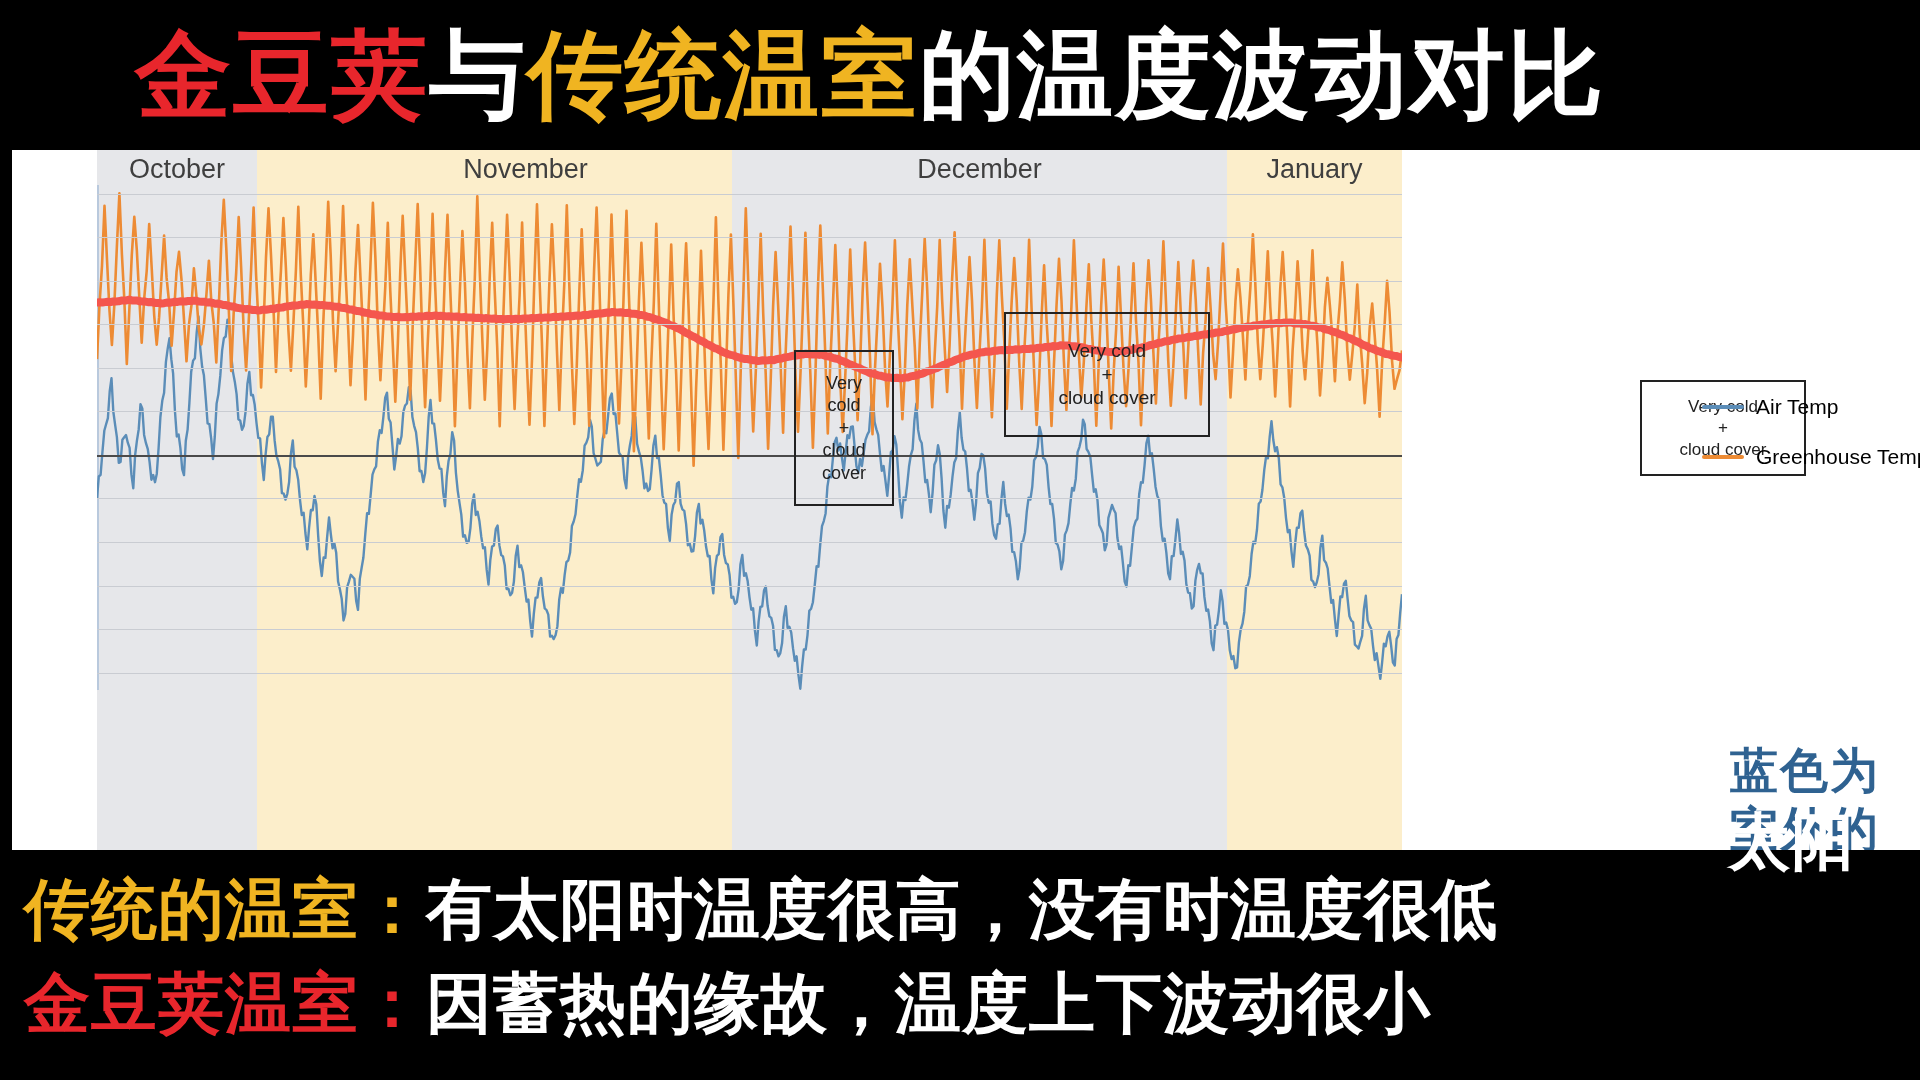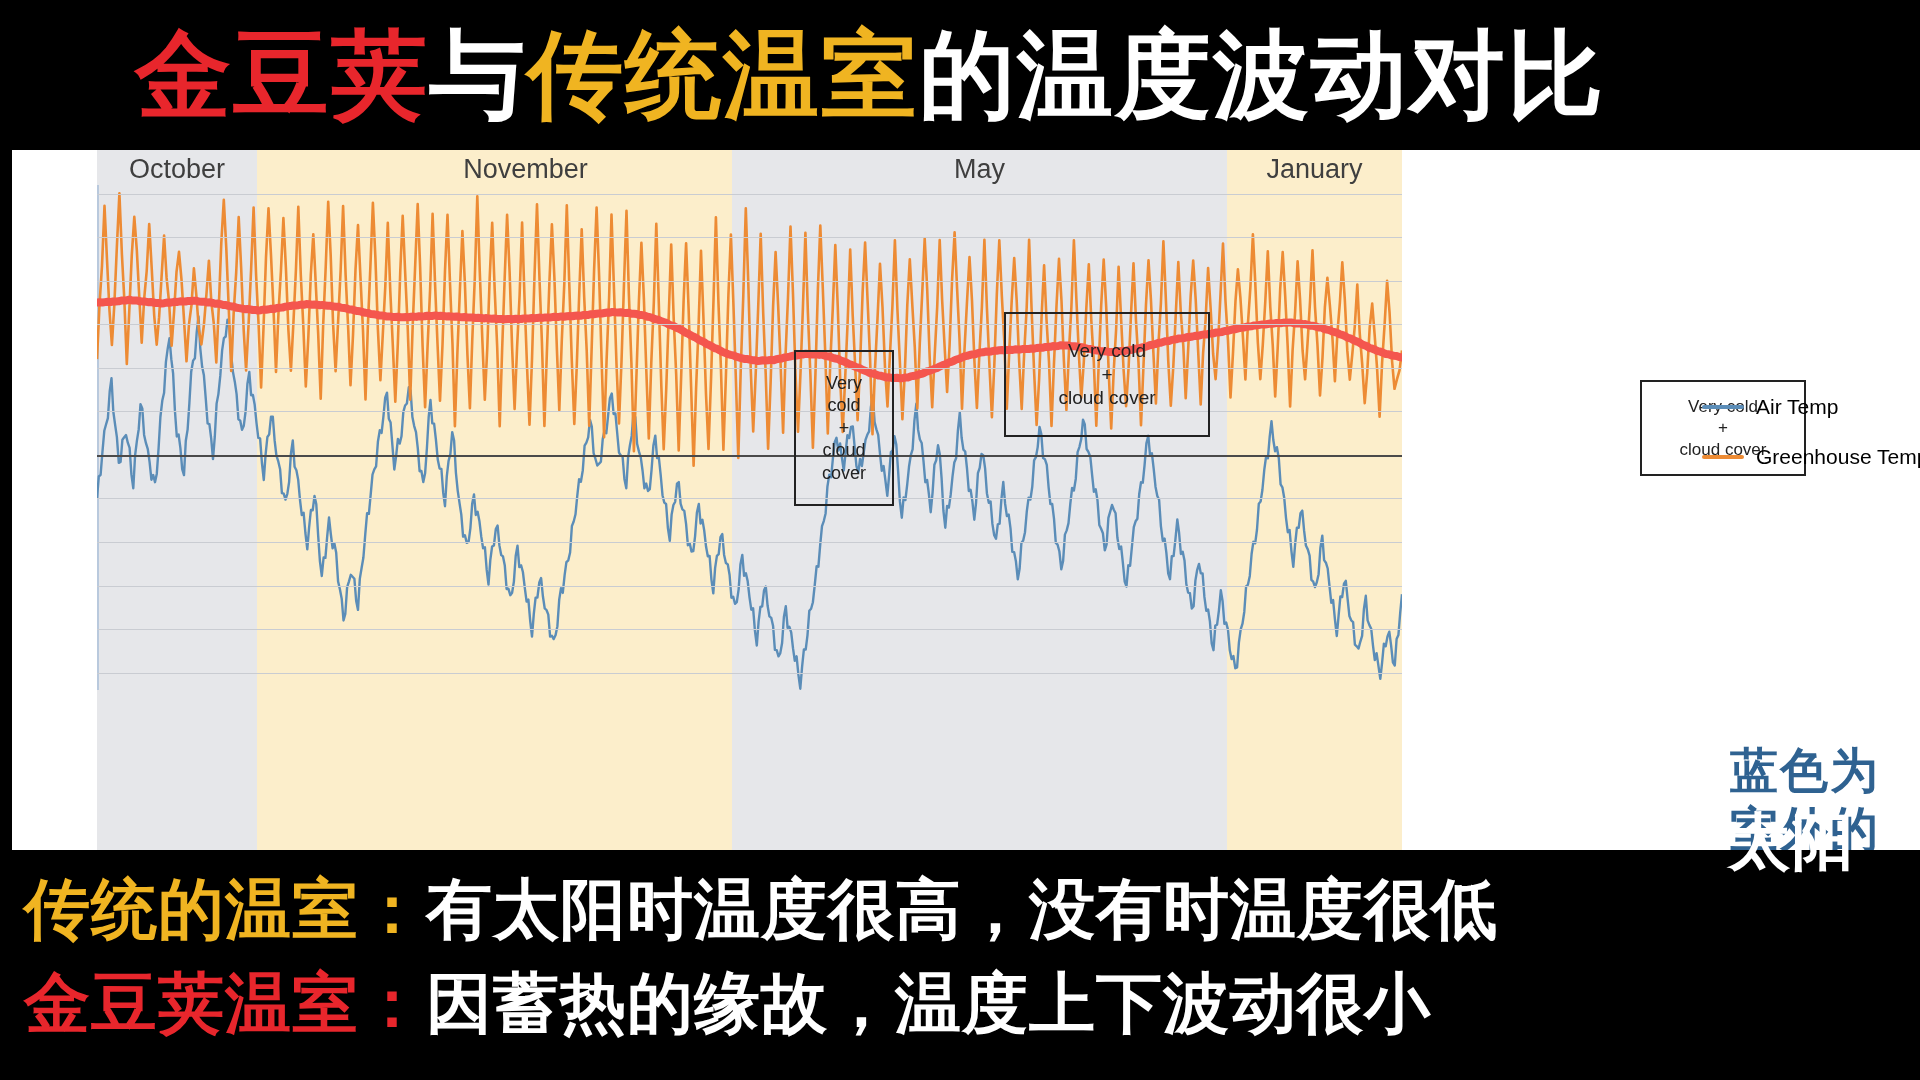--- a/index.html
+++ b/index.html
@@ -105,21 +105,21 @@
   <div class="chart-area">
     <div class="chart-inner">
 
       <div class="band band-grey" style="left:85px;width:160px;"></div>
       <div class="band band-cream" style="left:245px;width:475px;"></div>
       <div class="band band-grey" style="left:720px;width:495px;"></div>
       <div class="band band-cream" style="left:1215px;width:175px;"></div>
 
       <div class="month-label" style="left:85px;width:160px;">October</div>
       <div class="month-label" style="left:245px;width:475px;padding-left:31px;">November</div>
-      <div class="month-label" style="left:720px;width:495px;">May</div>
+      <div class="month-label" style="left:720px;width:495px;">December</div>
       <div class="month-label" style="left:1215px;width:175px;">January</div>
 
       <div class="ytick-wrap" id="yticks"></div>
 
       <div class="plot" id="plot">
         <div class="axis-y"></div>
         <svg id="series-svg" width="1305" height="505" viewBox="0 0 1305 505" preserveAspectRatio="none" style="position:absolute;left:0;top:0;">
             <path d="M0.0 313.4L1.8 291.5L3.6 289.9L5.4 267.4L7.3 245.8L9.1 239.3L10.9 233.2L12.7 206.5L14.5 193.2L16.3 226.5L18.1 239.7L19.9 252.2L21.8 277.9L23.6 277.0L25.4 254.7L27.2 252.2L29.0 250.1L30.8 257.7L32.6 262.8L34.4 289.4L36.3 303.3L38.1 270.3L39.9 255.9L41.7 244.4L43.5 219.1L45.3 223.4L47.1 249.9L48.9 257.9L50.8 264.1L52.6 277.1L54.4 294.7L56.2 290.0L58.0 297.2L59.8 288.7L61.6 262.9L63.4 232.0L65.3 215.6L67.1 207.8L68.9 177.2L70.7 163.7L72.5 153.3L74.3 174.2L76.1 188.3L77.9 225.4L79.8 251.5L81.6 249.5L83.4 263.2L85.2 284.1L87.0 290.1L88.8 255.7L90.6 244.6L92.4 217.9L94.2 186.8L96.1 175.6L97.9 173.2L99.7 147.3L101.5 131.5L103.3 163.6L105.1 181.5L106.9 190.3L108.8 214.2L110.6 238.5L112.4 239.2L114.2 253.7L116.0 274.1L117.8 251.7L119.6 218.6L121.4 209.1L123.3 190.7L125.1 165.7L126.9 153.1L128.7 151.5L130.5 134.7L132.3 140.2L134.1 169.4L135.9 186.6L137.8 196.7L139.6 209.1L141.4 234.2L143.2 235.6L145.0 244.7L146.8 240.7L148.6 226.3L150.4 199.0L152.3 186.9L154.1 210.2L155.9 210.0L157.7 219.8L159.5 238.0L161.3 252.9L163.1 253.4L164.9 277.5L166.8 295.0L168.6 269.3L170.4 252.0L172.2 249.4L174.0 231.6L175.8 231.7L177.6 255.2L179.4 270.5L181.3 276.4L183.1 284.2L184.9 308.1L186.7 308.7L188.5 314.6L190.3 309.0L192.1 297.1L193.9 268.8L195.8 255.5L197.6 281.8L199.4 285.3L201.2 294.9L203.0 315.0L204.8 330.1L206.6 327.7L208.4 348.0L210.3 364.3L212.1 342.5L213.9 325.0L215.7 325.3L217.5 310.9L219.3 319.2L221.1 349.6L222.9 376.0L224.8 391.0L226.6 372.5L228.4 372.9L230.2 351.4L232.0 332.5L233.8 349.0L235.6 363.3L237.4 358.5L239.2 367.8L241.1 396.6L242.9 404.3L244.7 413.7L246.5 435.5L248.3 429.0L250.1 402.3L251.9 396.6L253.8 389.8L255.6 391.8L257.4 393.8L259.2 416.1L261.0 424.9L262.8 393.9L264.6 383.0L266.4 372.5L268.3 348.9L270.1 328.2L271.9 328.8L273.7 309.3L275.5 289.7L277.3 284.4L279.1 281.3L280.9 256.8L282.8 245.2L284.6 247.9L286.4 231.6L288.2 212.7L290.0 207.7L291.8 233.7L293.6 237.6L295.4 260.3L297.3 284.5L299.1 271.3L300.9 253.9L302.7 258.6L304.5 251.3L306.3 227.1L308.1 220.5L309.9 218.5L311.8 202.3L313.6 205.8L315.4 232.1L317.2 241.1L319.0 247.1L320.8 263.4L322.6 286.2L324.4 286.0L326.3 297.1L328.1 288.3L329.9 263.4L331.7 231.8L333.5 215.0L335.3 238.4L337.1 238.6L338.9 254.5L340.8 274.8L342.6 283.6L344.4 284.0L346.2 307.7L348.0 321.2L349.8 291.3L351.6 275.7L353.4 268.9L355.2 247.1L357.1 255.6L358.9 287.6L360.7 305.6L362.5 317.9L364.3 329.6L366.1 351.7L367.9 350.2L369.8 357.9L371.6 356.8L373.4 343.1L375.2 318.7L377.0 309.5L378.8 330.0L380.6 326.8L382.4 335.9L384.3 351.9L386.1 363.2L387.9 362.2L389.7 384.9L391.5 399.6L393.3 375.2L395.1 361.5L396.9 360.5L398.8 344.1L400.6 340.5L402.4 360.4L404.2 370.0L406.0 371.4L407.8 380.6L409.6 404.0L411.4 403.7L413.3 410.2L415.1 407.8L416.9 396.6L418.7 371.0L420.5 360.6L422.3 382.1L424.1 380.3L425.9 387.0L427.8 402.8L429.6 416.6L431.4 414.6L433.2 435.8L435.0 451.6L436.8 428.8L438.6 412.6L440.4 412.5L442.3 397.5L444.1 393.0L445.9 411.3L447.7 423.3L449.5 425.0L451.3 429.6L453.1 451.6L454.9 450.8L456.7 454.1L458.6 449.9L460.4 441.2L462.2 414.8L464.0 403.1L465.8 407.9L467.6 390.4L469.4 377.2L471.3 375.3L473.1 367.5L474.9 341.0L476.7 336.5L478.5 329.3L480.3 310.5L482.1 294.1L483.9 296.8L485.8 285.2L487.6 260.7L489.4 257.6L491.2 252.3L493.0 234.9L494.8 241.5L496.6 268.2L498.4 273.7L500.3 280.5L502.1 278.7L503.9 276.6L505.7 254.3L507.5 245.6L509.3 248.3L511.1 230.7L512.9 213.1L514.8 208.5L516.6 229.0L518.4 228.4L520.2 248.0L522.0 267.6L523.8 270.5L525.6 271.6L527.4 293.9L529.3 303.3L531.1 272.3L532.9 260.5L534.7 250.9L536.5 227.6L538.3 232.2L540.1 258.8L541.9 266.4L543.8 272.7L545.6 286.0L547.4 303.3L549.2 298.6L551.0 306.0L552.8 304.1L554.6 284.4L556.4 260.4L558.3 250.6L560.1 273.1L561.9 272.8L563.7 290.1L565.5 310.2L567.3 317.6L569.1 319.0L570.9 343.1L572.8 355.9L574.6 329.8L576.4 320.0L578.2 316.7L580.0 298.6L581.8 297.1L583.6 318.7L585.4 324.4L587.3 325.9L589.1 339.1L590.9 360.3L592.7 358.3L594.5 366.6L596.3 366.2L598.1 351.1L599.9 327.5L601.8 318.9L603.6 338.6L605.4 334.8L607.2 345.4L609.0 361.3L610.8 371.2L612.6 371.0L614.4 394.3L616.3 408.3L618.1 383.2L619.9 370.9L621.7 369.1L623.5 352.2L625.3 349.1L627.1 369.9L628.9 378.0L630.8 379.4L632.6 390.0L634.4 412.7L636.2 411.7L638.0 418.8L639.8 417.2L641.6 404.6L643.4 379.6L645.3 369.9L647.1 390.9L648.9 388.3L650.7 396.3L652.5 412.3L654.3 424.7L656.1 423.2L657.9 445.3L659.8 460.5L661.6 436.7L663.4 422.0L665.2 421.4L667.0 405.6L668.8 401.5L670.6 420.8L672.4 431.4L674.3 432.9L676.1 441.1L677.9 464.8L679.7 465.2L681.5 471.3L683.3 468.1L685.1 458.0L686.9 432.0L688.8 421.1L690.6 442.9L692.4 441.8L694.2 447.4L696.0 463.2L697.8 475.8L699.6 471.3L701.4 489.7L703.3 503.7L705.1 481.6L706.9 464.4L708.7 464.6L710.5 450.1L712.3 425.8L714.1 423.8L715.9 417.2L717.8 399.5L719.6 381.3L721.4 381.7L723.2 359.9L725.0 341.1L726.8 336.1L728.6 328.4L730.4 301.8L732.3 289.6L734.1 292.3L735.9 273.5L737.7 257.1L739.5 252.8L741.3 265.6L743.1 258.5L744.9 272.8L746.8 285.5L748.6 267.5L750.4 250.2L752.2 253.0L754.0 241.9L755.8 241.4L757.6 261.3L759.4 280.9L761.3 287.7L763.1 273.9L764.9 281.0L766.7 267.8L768.5 254.8L770.3 249.8L772.1 246.4L773.9 221.9L775.8 210.5L777.6 237.1L779.4 244.4L781.2 249.8L783.0 268.8L784.8 285.8L786.6 281.0L788.4 295.3L790.3 310.8L792.1 290.7L793.9 267.0L795.7 265.3L797.5 251.2L799.3 259.6L801.1 286.0L802.9 316.4L804.8 332.7L806.6 312.5L808.4 315.0L810.2 299.6L812.0 281.8L813.8 270.2L815.6 264.4L817.4 235.8L819.3 218.8L821.1 244.9L822.9 254.5L824.7 258.0L826.5 276.1L828.3 297.2L830.1 295.0L831.9 309.1L833.7 327.2L835.6 307.3L837.4 279.7L839.2 275.2L841.0 260.3L842.8 269.3L844.6 293.3L846.4 325.5L848.3 342.7L850.1 320.9L851.9 322.6L853.7 309.7L855.5 291.6L857.3 277.5L859.1 273.3L860.9 245.6L862.8 227.3L864.6 252.5L866.4 264.6L868.2 266.5L870.0 283.5L871.8 306.0L873.6 304.8L875.4 316.5L877.3 334.7L879.1 317.3L880.9 288.2L882.7 282.8L884.5 269.0L886.3 270.5L888.1 283.3L889.9 308.2L891.8 317.8L893.6 316.5L895.4 338.9L897.2 350.2L899.0 353.8L900.8 339.4L902.6 338.7L904.4 314.3L906.3 297.0L908.1 318.7L909.9 331.1L911.7 329.6L913.5 343.3L915.3 366.9L917.1 367.1L918.9 376.2L920.8 394.4L922.6 383.8L924.4 358.0L926.2 355.5L928.0 347.2L929.8 326.3L931.6 312.7L933.4 314.6L935.3 301.5L937.1 275.4L938.9 272.2L940.7 262.1L942.5 241.9L944.3 249.1L946.1 273.1L947.9 274.2L949.8 279.9L951.6 302.1L953.4 319.1L955.2 319.0L957.0 333.6L958.8 357.9L960.6 359.7L962.4 366.5L964.3 384.3L966.1 376.1L967.9 349.6L969.7 345.4L971.5 338.1L973.3 318.9L975.1 303.0L976.9 305.5L978.8 293.7L980.6 267.1L982.4 262.1L984.2 254.3L986.0 234.6L987.8 239.5L989.6 264.0L991.4 266.9L993.3 271.7L995.1 289.8L996.9 306.9L998.7 304.2L1000.5 315.4L1002.3 339.9L1004.1 343.7L1005.9 348.2L1007.8 365.4L1009.6 359.5L1011.4 332.8L1013.2 326.6L1015.0 320.0L1016.8 324.7L1018.6 328.3L1020.4 352.8L1022.3 364.1L1024.1 361.4L1025.9 378.2L1027.7 396.6L1029.5 401.5L1031.3 380.3L1033.1 380.8L1034.9 362.0L1036.8 342.2L1038.6 336.3L1040.4 333.7L1042.2 309.3L1044.0 297.3L1045.8 297.7L1047.6 279.8L1049.4 258.3L1051.3 250.8L1053.1 270.8L1054.9 268.3L1056.7 283.8L1058.5 301.7L1060.3 310.9L1062.1 314.7L1063.9 341.1L1065.8 355.9L1067.6 353.6L1069.4 368.1L1071.2 388.4L1073.0 394.2L1074.8 371.1L1076.6 371.1L1078.4 354.7L1080.3 334.5L1082.1 348.0L1083.9 369.0L1085.7 366.8L1087.5 375.4L1089.3 399.0L1091.1 407.5L1092.9 408.1L1094.8 423.6L1096.6 421.3L1098.4 395.6L1100.2 384.8L1102.0 378.9L1103.8 388.4L1105.6 388.4L1107.4 411.9L1109.3 425.8L1111.1 424.4L1112.9 436.4L1114.7 458.4L1116.5 465.2L1118.3 440.6L1120.1 439.7L1121.9 425.6L1123.8 405.3L1125.6 416.3L1127.4 438.8L1129.2 437.6L1131.0 444.9L1132.8 465.3L1134.6 474.1L1136.4 471.0L1138.3 483.3L1140.1 482.4L1141.9 457.7L1143.7 444.4L1145.5 438.7L1147.3 426.7L1149.1 401.4L1150.9 399.8L1152.8 390.9L1154.6 369.0L1156.4 356.8L1158.2 358.3L1160.0 344.5L1161.8 318.7L1163.6 316.5L1165.4 305.0L1167.3 284.7L1169.1 271.5L1170.9 273.3L1172.7 251.7L1174.5 236.1L1176.3 255.0L1178.1 266.3L1179.9 262.2L1181.8 273.2L1183.6 299.3L1185.4 302.3L1187.2 312.7L1189.0 332.8L1190.8 347.2L1192.6 345.0L1194.4 365.8L1196.3 381.9L1198.1 359.5L1199.9 342.7L1201.7 342.8L1203.5 328.1L1205.3 325.6L1207.1 345.7L1208.9 360.5L1210.8 364.4L1212.6 370.6L1214.4 394.9L1216.2 396.7L1218.0 402.0L1219.8 397.3L1221.6 389.2L1223.4 362.7L1225.3 350.6L1227.1 375.1L1228.9 377.7L1230.7 383.5L1232.5 401.1L1234.3 417.8L1236.1 415.1L1237.9 434.1L1239.8 451.0L1241.6 430.6L1243.4 411.4L1245.2 412.0L1247.0 398.6L1248.8 395.8L1250.6 413.9L1252.4 431.0L1254.3 435.5L1256.1 437.2L1257.9 459.6L1259.7 461.3L1261.5 463.6L1263.3 456.8L1265.1 450.9L1266.9 424.2L1268.8 410.8L1270.6 435.3L1272.4 440.1L1274.2 443.7L1276.0 460.6L1277.8 475.1L1279.6 468.1L1281.4 480.6L1283.3 493.8L1285.1 477.7L1286.9 458.6L1288.7 461.3L1290.5 451.4L1292.3 446.7L1294.1 460.4L1295.9 477.4L1297.8 480.5L1299.6 454.1L1301.4 450.1L1303.2 427.9L1305.0 409.2" fill="none" stroke="#5b8db8" stroke-width="2.4" stroke-linejoin="round"></path>
             <path d="M0.0 174.1L2.5 119.6L5.0 80.8L7.5 20.9L9.9 72.5L12.4 124.3L14.9 160.0L17.4 118.3L19.9 61.1L22.4 8.2L24.9 69.3L27.3 113.9L29.8 179.0L32.3 125.4L34.8 69.9L37.3 31.8L39.8 64.8L42.3 112.5L44.7 157.8L47.2 113.3L49.7 86.0L52.2 39.0L54.7 83.0L57.2 130.5L59.7 159.6L62.1 132.2L64.6 91.3L67.1 50.6L69.6 92.9L72.1 117.5L74.6 160.8L77.1 126.5L79.5 87.0L82.0 66.9L84.5 94.6L87.0 134.6L89.5 176.3L92.0 139.1L94.5 120.1L96.9 83.4L99.4 110.9L101.9 145.3L104.4 159.4L106.9 140.0L109.4 109.7L111.9 75.7L114.3 116.4L116.8 138.7L119.3 177.4L121.8 121.8L124.3 57.8L126.8 14.8L129.3 63.6L131.7 122.0L134.2 186.0L136.7 127.4L139.2 87.3L141.7 32.1L144.2 83.8L146.7 145.4L149.1 185.5L151.6 139.1L154.1 84.6L156.6 22.5L159.1 90.2L161.6 139.6L164.1 202.5L166.5 143.0L169.0 72.3L171.5 23.4L174.0 70.4L176.5 123.9L179.0 186.9L181.5 127.5L183.9 86.3L186.4 33.1L188.9 82.9L191.4 145.3L193.9 185.7L196.4 138.1L198.9 85.5L201.3 21.7L203.8 90.0L206.3 140.7L208.8 201.4L211.3 152.5L213.8 89.9L216.3 49.2L218.7 97.6L221.2 149.2L223.7 213.8L226.2 139.4L228.7 82.3L231.2 16.8L233.7 70.6L236.1 139.1L238.6 186.1L241.1 137.0L243.6 86.2L246.1 21.0L248.6 89.6L251.1 141.8L253.5 200.3L256.0 150.3L258.5 84.6L261.0 40.1L263.5 92.9L266.0 145.7L268.5 214.4L270.9 139.9L273.4 81.2L275.9 17.9L278.4 72.9L280.9 144.4L283.4 195.3L285.9 147.5L288.3 101.3L290.8 37.9L293.3 106.4L295.8 160.3L298.3 216.7L300.8 159.5L303.3 85.2L305.7 30.7L308.2 88.2L310.7 142.3L313.2 214.8L315.7 140.6L318.2 80.1L320.7 19.0L323.1 81.2L325.6 161.2L328.1 222.2L330.6 160.9L333.1 104.6L335.6 28.9L338.1 99.9L340.5 158.5L343.0 215.6L345.5 159.8L348.0 85.9L350.5 29.9L353.0 98.0L355.5 159.4L357.9 241.1L360.4 167.5L362.9 105.1L365.4 46.1L367.9 98.4L370.4 169.1L372.9 223.1L375.3 154.0L377.8 93.1L380.3 11.3L382.8 87.4L385.3 153.7L387.8 214.6L390.3 162.8L392.7 92.6L395.2 37.7L397.7 104.8L400.2 162.2L402.7 241.2L405.2 162.7L407.7 92.5L410.1 29.7L412.6 86.8L415.1 162.3L417.6 224.0L420.1 161.8L422.6 110.5L425.1 37.5L427.5 112.5L430.0 180.7L432.5 239.8L435.0 174.3L437.5 90.7L440.0 19.2L442.5 94.0L444.9 156.5L447.4 241.0L449.9 166.6L452.4 97.5L454.9 39.2L457.4 92.8L459.9 164.2L462.3 225.1L464.8 155.2L467.3 98.7L469.8 20.4L472.3 99.9L474.8 175.8L477.3 239.0L479.7 182.7L482.2 109.2L484.7 44.3L487.2 112.2L489.7 165.6L492.2 240.6L494.7 161.9L497.1 85.1L499.6 22.5L502.1 90.3L504.6 174.7L507.1 252.3L509.6 174.8L512.1 112.8L514.5 29.6L517.0 104.6L519.5 179.3L522.0 238.4L524.5 176.5L527.0 98.7L529.5 25.7L531.9 109.9L534.4 177.7L536.9 266.2L539.4 192.0L541.9 116.4L544.4 57.9L546.9 114.1L549.3 185.2L551.8 253.4L554.3 177.2L556.8 118.1L559.3 38.9L561.8 118.0L564.3 200.1L566.7 264.1L569.2 204.8L571.7 131.7L574.2 59.5L576.7 133.5L579.2 189.9L581.7 265.5L584.1 193.1L586.6 116.0L589.1 58.2L591.6 123.5L594.1 201.5L596.6 280.6L599.1 203.0L601.5 143.4L604.0 65.8L606.5 134.3L609.0 209.1L611.5 263.9L614.0 195.3L616.5 115.4L618.9 32.3L621.4 116.3L623.9 182.1L626.4 264.6L628.9 191.3L631.4 110.0L633.9 49.6L636.3 115.7L638.8 191.8L641.3 272.9L643.8 182.6L646.3 110.6L648.8 23.2L651.3 98.5L653.7 183.1L656.2 246.4L658.7 188.6L661.2 122.2L663.7 48.8L666.2 128.0L668.7 188.8L671.1 263.6L673.6 198.0L676.1 121.6L678.6 67.0L681.1 119.6L683.6 179.2L686.1 247.7L688.5 171.0L691.0 112.5L693.5 41.6L696.0 109.2L698.5 188.8L701.0 246.6L703.5 187.6L705.9 123.1L708.4 47.9L710.9 127.8L713.4 189.8L715.9 262.6L718.4 190.1L720.9 104.4L723.3 40.6L725.8 103.2L728.3 169.7L730.8 248.5L733.3 177.1L735.8 123.1L738.3 60.1L740.7 120.0L743.2 194.4L745.7 246.9L748.2 192.3L750.7 135.4L753.2 64.6L755.7 130.3L758.1 179.3L760.6 235.3L763.1 179.2L765.6 107.7L768.1 57.6L770.6 115.9L773.1 174.8L775.5 249.1L778.0 183.4L780.5 133.6L783.0 78.7L785.5 122.3L788.0 182.3L790.5 221.4L792.9 170.8L795.4 121.5L797.9 55.4L800.4 124.0L802.9 177.5L805.4 234.2L807.9 185.6L810.3 119.9L812.8 74.3L815.3 119.9L817.8 162.7L820.3 223.5L822.8 157.9L825.3 106.4L827.7 53.6L830.2 104.5L832.7 172.9L835.2 222.1L837.7 169.8L840.2 121.9L842.7 55.0L845.1 114.5L847.6 161.2L850.1 207.0L852.6 159.8L855.1 94.5L857.6 47.4L860.1 103.6L862.5 153.7L865.0 223.7L867.5 164.5L870.0 116.9L872.5 72.1L875.0 115.9L877.5 177.9L879.9 222.9L882.4 168.7L884.9 122.1L887.4 54.9L889.9 122.4L892.4 179.7L894.9 232.1L897.3 180.2L899.8 109.9L902.3 55.2L904.8 110.4L907.3 156.4L909.8 223.8L912.3 165.4L914.7 115.9L917.2 73.1L919.7 115.8L922.2 177.0L924.7 223.9L927.2 167.7L929.7 122.2L932.1 54.9L934.6 124.3L937.1 186.4L939.6 239.9L942.1 194.7L944.6 131.2L947.1 80.3L949.5 134.5L952.0 176.8L954.5 241.0L957.0 178.1L959.5 120.8L962.0 73.9L964.5 116.0L966.9 175.9L969.4 224.9L971.9 166.9L974.4 122.0L976.9 55.2L979.4 114.5L981.9 169.8L984.3 213.0L986.8 177.0L989.3 123.5L991.8 79.3L994.3 135.3L996.8 177.1L999.3 240.7L1001.7 179.1L1004.2 120.0L1006.7 74.6L1009.2 122.1L1011.7 186.5L1014.2 243.4L1016.7 186.5L1019.1 144.8L1021.6 81.7L1024.1 133.8L1026.6 185.0L1029.1 221.1L1031.6 182.4L1034.1 127.5L1036.5 78.2L1039.0 135.9L1041.5 177.6L1044.0 240.2L1046.5 180.2L1049.0 119.4L1051.5 75.2L1053.9 114.0L1056.4 167.9L1058.9 218.4L1061.4 159.9L1063.9 118.2L1066.4 56.2L1068.9 115.2L1071.3 176.9L1073.8 220.6L1076.3 181.7L1078.8 128.6L1081.3 77.1L1083.8 127.7L1086.3 160.8L1088.7 213.3L1091.2 163.9L1093.7 110.3L1096.2 75.6L1098.7 114.7L1101.2 166.8L1103.7 219.5L1106.1 168.2L1108.6 134.8L1111.1 83.1L1113.6 122.9L1116.1 168.5L1118.6 194.2L1121.1 157.7L1123.5 109.4L1126.0 58.6L1128.5 116.3L1131.0 155.8L1133.5 212.5L1136.0 167.9L1138.5 115.8L1140.9 84.4L1143.4 112.6L1145.9 151.3L1148.4 194.4L1150.9 139.0L1153.4 102.1L1155.9 49.2L1158.3 98.6L1160.8 157.0L1163.3 194.2L1165.8 159.7L1168.3 116.2L1170.8 66.3L1173.3 122.2L1175.7 159.6L1178.2 211.5L1180.7 163.0L1183.2 104.2L1185.7 67.0L1188.2 110.7L1190.7 161.9L1193.1 221.5L1195.6 165.2L1198.1 127.2L1200.6 76.3L1203.1 115.1L1205.6 165.7L1208.1 194.3L1210.5 158.7L1213.0 117.1L1215.5 65.4L1218.0 122.0L1220.5 160.6L1223.0 210.5L1225.5 172.6L1227.9 121.8L1230.4 92.9L1232.9 120.5L1235.4 152.4L1237.9 196.1L1240.4 148.0L1242.9 117.4L1245.3 77.4L1247.8 114.3L1250.3 165.4L1252.8 194.6L1255.3 169.2L1257.8 141.1L1260.3 99.5L1262.7 147.8L1265.2 179.1L1267.7 218.1L1270.2 187.8L1272.7 142.5L1275.2 118.6L1277.7 150.6L1280.1 183.6L1282.6 231.6L1285.1 177.5L1287.6 139.6L1290.1 95.9L1292.6 128.2L1295.1 176.5L1297.5 203.8L1300.0 194.2L1302.5 185.3L1305.0 165.4" fill="none" stroke="#ed8b34" stroke-width="2.6" stroke-linejoin="round"></path>
             <path d="M0.0 117.5L2.7 117.2L5.4 117.5L8.1 117.1L10.7 116.7L13.4 117.1L16.1 116.5L18.8 116.4L21.5 116.3L24.2 115.6L26.9 115.5L29.5 115.4L32.2 114.7L34.9 115.4L37.6 115.5L40.3 115.6L43.0 116.3L45.6 116.4L48.3 116.6L51.0 117.2L53.7 117.0L56.4 117.5L59.1 118.1L61.8 117.9L64.4 118.6L67.1 118.2L69.8 117.6L72.5 117.8L75.2 117.3L77.9 116.7L80.6 116.9L83.2 116.3L85.9 116.4L88.6 116.5L91.3 115.9L94.0 115.9L96.7 115.8L99.4 115.8L102.0 116.6L104.7 116.7L107.4 116.7L110.1 117.5L112.8 117.3L115.5 117.9L118.1 118.7L120.8 118.6L123.5 119.2L126.2 120.0L128.9 119.9L131.6 120.9L134.3 121.4L136.9 121.6L139.6 122.7L142.3 123.1L145.0 123.6L147.7 124.2L150.4 124.0L153.1 124.4L155.7 125.0L158.4 124.9L161.1 125.6L163.8 125.2L166.5 124.5L169.2 124.7L171.9 124.3L174.5 123.7L177.2 123.9L179.9 123.0L182.6 122.7L185.3 122.6L188.0 121.7L190.6 121.4L193.3 121.1L196.0 120.5L198.7 120.6L201.4 120.2L204.1 119.6L206.8 119.8L209.4 119.1L212.1 119.3L214.8 119.8L217.5 119.6L220.2 119.8L222.9 120.3L225.6 119.9L228.2 120.6L230.9 120.8L233.6 120.8L236.3 121.5L239.0 121.7L241.7 121.8L244.4 122.7L247.0 122.9L249.7 123.5L252.4 124.5L255.1 124.6L257.8 125.5L260.5 126.1L263.1 126.3L265.8 127.3L268.5 127.8L271.2 128.0L273.9 129.1L276.6 129.2L279.3 129.6L281.9 130.4L284.6 130.5L287.3 130.9L290.0 131.6L292.7 131.4L295.4 131.9L298.1 132.0L300.7 131.8L303.4 132.3L306.1 132.2L308.8 132.1L311.5 132.3L314.2 131.8L316.9 131.6L319.5 131.9L322.2 131.2L324.9 131.4L327.6 131.3L330.3 130.8L333.0 131.0L335.6 130.9L338.3 130.4L341.0 131.0L343.7 130.8L346.4 130.9L349.1 131.4L351.8 131.2L354.4 131.6L357.1 131.8L359.8 131.5L362.5 132.0L365.2 132.2L367.9 131.9L370.6 132.6L373.2 132.4L375.9 132.5L378.6 133.0L381.3 132.8L384.0 132.9L386.7 133.4L389.4 133.1L392.0 133.6L394.7 133.8L397.4 133.5L400.1 134.0L402.8 134.0L405.5 133.9L408.1 134.3L410.8 134.0L413.5 133.9L416.2 134.3L418.9 133.8L421.6 134.0L424.3 134.0L426.9 133.4L429.6 133.6L432.3 133.5L435.0 133.0L437.7 133.3L440.4 132.9L443.1 132.6L445.7 132.9L448.4 132.4L451.1 132.4L453.8 132.4L456.5 131.8L459.2 132.0L461.9 131.9L464.5 131.4L467.2 131.7L469.9 131.3L472.6 131.0L475.3 131.3L478.0 130.8L480.6 130.6L483.3 130.8L486.0 130.1L488.7 130.1L491.4 129.9L494.1 129.2L496.8 129.2L499.4 128.8L502.1 128.4L504.8 128.5L507.5 128.0L510.2 127.5L512.9 127.7L515.6 126.9L518.2 127.3L520.9 127.6L523.6 127.3L526.3 127.7L529.0 128.0L531.7 127.8L534.4 128.7L537.0 128.8L539.7 129.1L542.4 130.0L545.1 130.1L547.8 130.6L550.5 131.7L553.1 132.1L555.8 133.2L558.5 134.3L561.2 134.7L563.9 136.1L566.6 137.0L569.3 137.9L571.9 139.5L574.6 140.5L577.3 141.4L580.0 143.0L582.7 144.0L585.4 145.7L588.1 147.4L590.7 148.4L593.4 150.1L596.1 151.5L598.8 152.7L601.5 154.6L604.2 155.9L606.9 157.1L609.5 159.0L612.2 160.0L614.9 161.5L617.6 163.1L620.3 163.9L623.0 165.4L625.6 167.0L628.3 167.8L631.0 169.1L633.7 169.8L636.4 170.4L639.1 171.7L641.8 172.4L644.4 173.2L647.1 173.9L649.8 173.9L652.5 174.5L655.2 175.2L657.9 175.2L660.6 176.1L663.2 175.8L665.9 175.3L668.6 175.6L671.3 175.3L674.0 174.9L676.7 175.3L679.4 174.2L682.0 173.8L684.7 173.5L687.4 172.5L690.1 172.1L692.8 171.6L695.5 170.8L698.1 170.8L700.8 170.3L703.5 169.5L706.2 169.5L708.9 168.7L711.6 169.0L714.3 169.5L716.9 169.2L719.6 169.4L722.3 169.9L725.0 169.5L727.7 170.7L730.4 171.3L733.1 171.7L735.7 172.9L738.4 173.5L741.1 174.0L743.8 175.6L746.5 176.3L749.2 177.5L751.9 179.0L754.5 179.8L757.2 181.3L759.9 182.4L762.6 183.2L765.3 184.8L768.0 185.8L770.6 186.7L773.3 188.3L776.0 188.6L778.7 189.4L781.4 190.5L784.1 190.8L786.8 191.6L789.4 192.5L792.1 192.3L794.8 192.9L797.5 193.0L800.2 192.7L802.9 193.3L805.6 193.2L808.2 192.6L810.9 192.4L813.6 191.4L816.3 190.9L819.0 190.6L821.7 189.5L824.4 188.9L827.0 187.9L829.7 186.5L832.4 185.9L835.1 184.8L837.8 183.6L840.5 182.8L843.1 181.3L845.8 180.1L848.5 179.3L851.2 177.8L853.9 176.9L856.6 175.9L859.3 174.5L861.9 173.8L864.6 172.8L867.3 171.4L870.0 170.9L872.7 170.0L875.4 169.4L878.1 169.2L880.7 168.2L883.4 167.6L886.1 167.3L888.8 166.6L891.5 166.7L894.2 166.4L896.9 165.8L899.5 165.8L902.2 165.3L904.9 165.1L907.6 165.4L910.3 164.9L913.0 164.7L915.6 165.0L918.3 164.3L921.0 164.5L923.7 164.4L926.4 163.9L929.1 164.1L931.8 164.0L934.4 163.5L937.1 163.7L939.8 163.0L942.5 162.7L945.2 162.8L947.9 162.1L950.6 162.0L953.2 161.8L955.9 161.1L958.6 161.2L961.3 161.0L964.0 160.2L966.7 160.5L969.4 160.4L972.0 160.6L974.7 161.3L977.4 161.3L980.1 161.5L982.8 162.1L985.5 162.3L988.1 163.2L990.8 163.9L993.5 164.0L996.2 164.9L998.9 165.4L1001.6 165.5L1004.3 166.3L1006.9 166.2L1009.6 166.4L1012.3 167.1L1015.0 166.9L1017.7 166.9L1020.4 166.8L1023.1 166.1L1025.7 166.1L1028.4 165.9L1031.1 165.2L1033.8 165.1L1036.5 164.2L1039.2 163.5L1041.9 163.4L1044.5 162.5L1047.2 162.0L1049.9 161.4L1052.6 160.3L1055.3 159.8L1058.0 159.2L1060.6 158.1L1063.3 157.8L1066.0 157.0L1068.7 156.2L1071.4 156.1L1074.1 155.2L1076.8 154.5L1079.4 154.3L1082.1 153.4L1084.8 153.3L1087.5 153.0L1090.2 152.1L1092.9 152.0L1095.6 151.5L1098.2 150.8L1100.9 150.9L1103.6 150.2L1106.3 149.5L1109.0 149.6L1111.7 148.7L1114.4 148.5L1117.0 148.2L1119.7 147.4L1122.4 147.2L1125.1 146.9L1127.8 146.0L1130.5 145.9L1133.1 145.1L1135.8 144.3L1138.5 144.2L1141.2 143.4L1143.9 142.8L1146.6 142.6L1149.3 141.7L1151.9 141.5L1154.6 141.3L1157.3 140.4L1160.0 140.4L1162.7 139.9L1165.4 139.4L1168.1 139.5L1170.7 139.0L1173.4 138.5L1176.1 138.7L1178.8 138.1L1181.5 138.1L1184.2 138.2L1186.9 137.6L1189.5 137.7L1192.2 137.6L1194.9 137.6L1197.6 138.4L1200.3 138.5L1203.0 138.5L1205.6 139.2L1208.3 139.1L1211.0 139.8L1213.7 140.7L1216.4 140.8L1219.1 141.6L1221.8 142.5L1224.4 142.5L1227.1 143.9L1229.8 144.6L1232.5 145.2L1235.2 146.5L1237.9 147.2L1240.6 148.0L1243.2 149.4L1245.9 150.1L1248.6 151.4L1251.3 152.9L1254.0 153.6L1256.7 155.2L1259.4 156.4L1262.0 157.3L1264.7 159.1L1267.4 160.3L1270.1 161.3L1272.8 163.1L1275.5 163.7L1278.1 164.8L1280.8 166.1L1283.5 166.7L1286.2 167.8L1288.9 169.0L1291.6 169.2L1294.3 170.3L1296.9 170.7L1299.6 171.0L1302.3 172.0L1305.0 172.4" fill="none" stroke="#f4564e" stroke-width="8" stroke-linecap="round" stroke-linejoin="round"></path>

